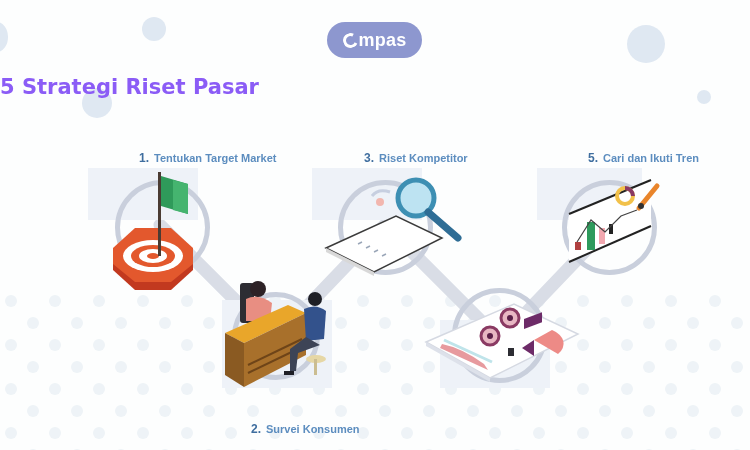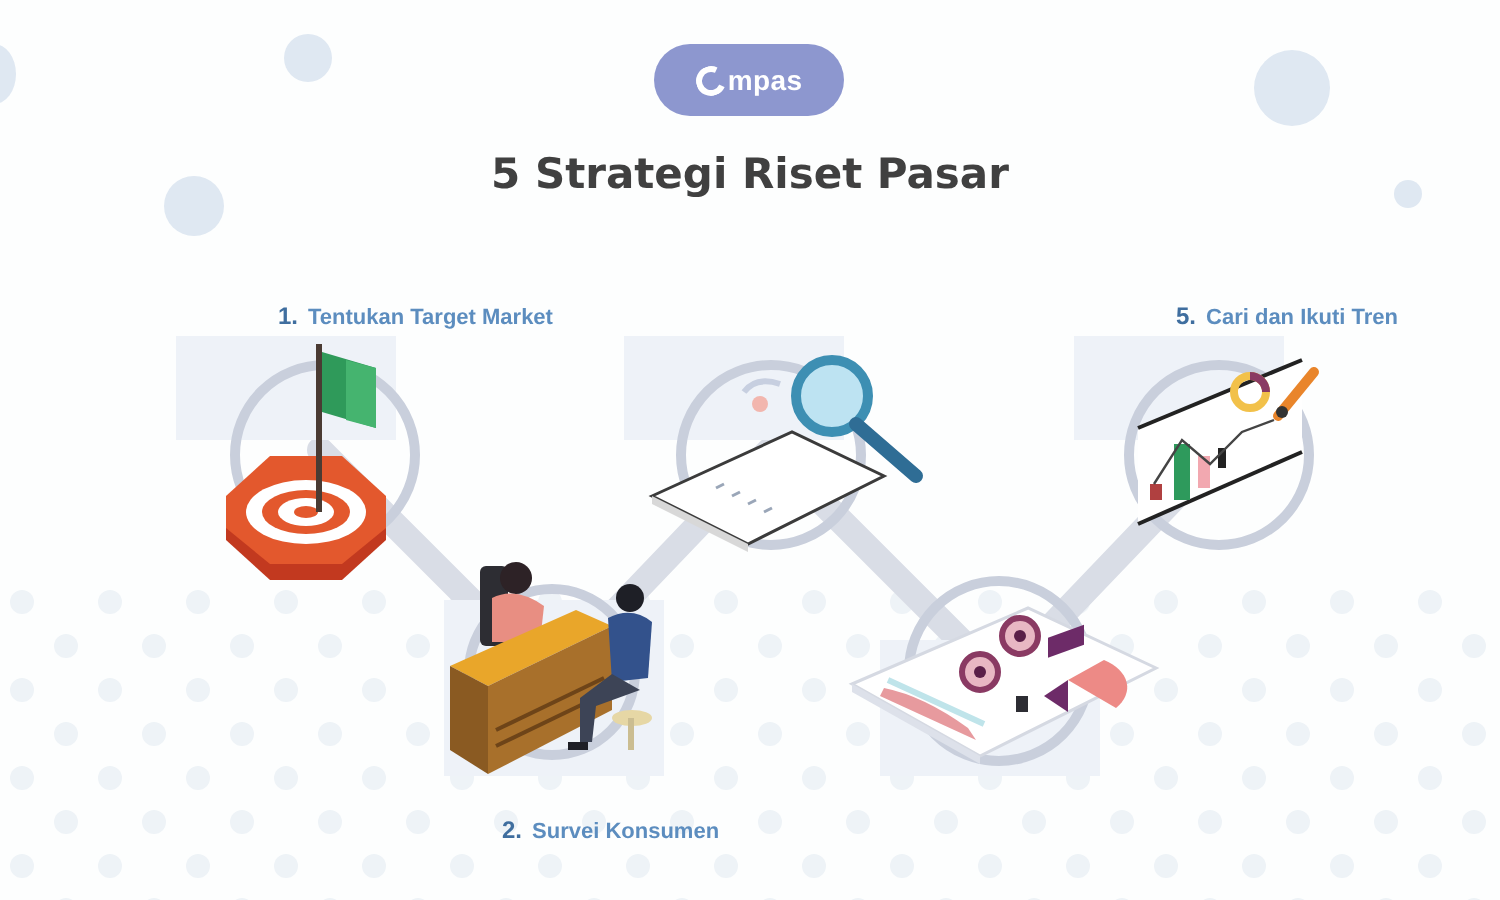--- a/index.html
+++ b/index.html
@@ -3,24 +3,24 @@
   <meta charset="utf-8">
   <style>
     * { box-sizing: border-box; margin: 0; padding: 0; }
     html, body { width: 750px; height: 450px; overflow: hidden; background: #ffffff; }
     body { position: relative; font-family: "DejaVu Sans", sans-serif; }
     .canvas { position: absolute; left: 0; top: 0; width: 750px; height: 450px; background: #fdfefe; overflow: hidden; }
 
     .dotgrid { position: absolute; left: 0; top: 290px; width: 750px; height: 160px; }
     .bubble { position: absolute; border-radius: 50%; background: #dfe8f2; }
 
-    .logo-pill { position: absolute; left: 327px; top: 22px; width: 95px; height: 36px; border-radius: 18px; background: #8d97cf; display: flex; align-items: center; justify-content: center; color: #fff; font-family: "Liberation Sans", sans-serif; font-weight: bold; font-size: 14px; letter-spacing: 0.2px; }
+    .logo-pill { position: absolute; left: 327px; top: 22px; width: 95px; height: 36px; border-radius: 18px; background: #8d97cf; display: flex; align-items: center; justify-content: center; color: #fff; font-family: "Liberation Sans", sans-serif; font-weight: bold; font-size: 18px; letter-spacing: 0.2px; }
     .logo-pill .c { display: inline-block; width: 15px; height: 15px; border-radius: 50%; border: 3px solid #fff; border-right-color: transparent; margin-right: 1px; transform: rotate(-20deg); }
 
-    .title { position: absolute; left: 0; top: 75px; width: 750px; text-align: center; color: #404040; font-family: "DejaVu Sans", sans-serif; font-weight: bold; font-size: 21px; line-height: 25px; }
+    .title { position: absolute; left: 0; top: 75px; width: 750px; color: #8b5cf6; font-family: "DejaVu Sans", sans-serif; font-weight: bold; font-size: 21px; line-height: 25px; }
 
     .step-label { position: absolute; font-family: "Liberation Sans", sans-serif; font-weight: bold; font-size: 11px; color: #5c8dbf; white-space: nowrap; margin-left: 48px; }
     .step-label .num { color: #3f6e9f; font-size: 12px; margin-right: 5px; }
 
     .panel { position: absolute; background: #eef2f8; }
     .ring { position: absolute; border-radius: 50%; border: 5px solid #c9cfdc; }
 
     svg { position: absolute; overflow: visible; }
   </style>
 </head>
@@ -139,20 +139,23 @@
     <polyline points="12,72 26,50 40,62 56,46 72,40" fill="none" stroke="#444" stroke-width="1.2"></polyline>
     <circle cx="60" cy="26" r="8" fill="none" stroke="#f2c14a" stroke-width="4"></circle>
     <path d="M60,18 A8,8 0 0 1 68,26" fill="none" stroke="#8a3a63" stroke-width="4"></path>
     <line x1="74" y1="38" x2="92" y2="16" stroke="#e9852b" stroke-width="5" stroke-linecap="round"></line>
     <circle cx="76" cy="36" r="3" fill="#333"></circle>
   </svg>
 
   <div class="step-label" style="left:91px;top:151px;">
     <span class="num">1.</span><span>Tentukan Target Market</span>
   </div>
+  <div class="step-label" style="left:316px;top:151px;">
+    <span class="num">3.</span><span>Riset Kompetitor</span>
+  </div>
   <div class="step-label" style="left:540px;top:151px;">
     <span class="num">5.</span><span>Cari dan Ikuti Tren</span>
   </div>
-  <div class="step-label" style="left:203px;top:408px;">
+  <div class="step-label" style="left:203px;top:422px;">
     <span class="num">2.</span><span>Survei Konsumen</span>
   </div>
 
 </div>
 
 </body></html>

